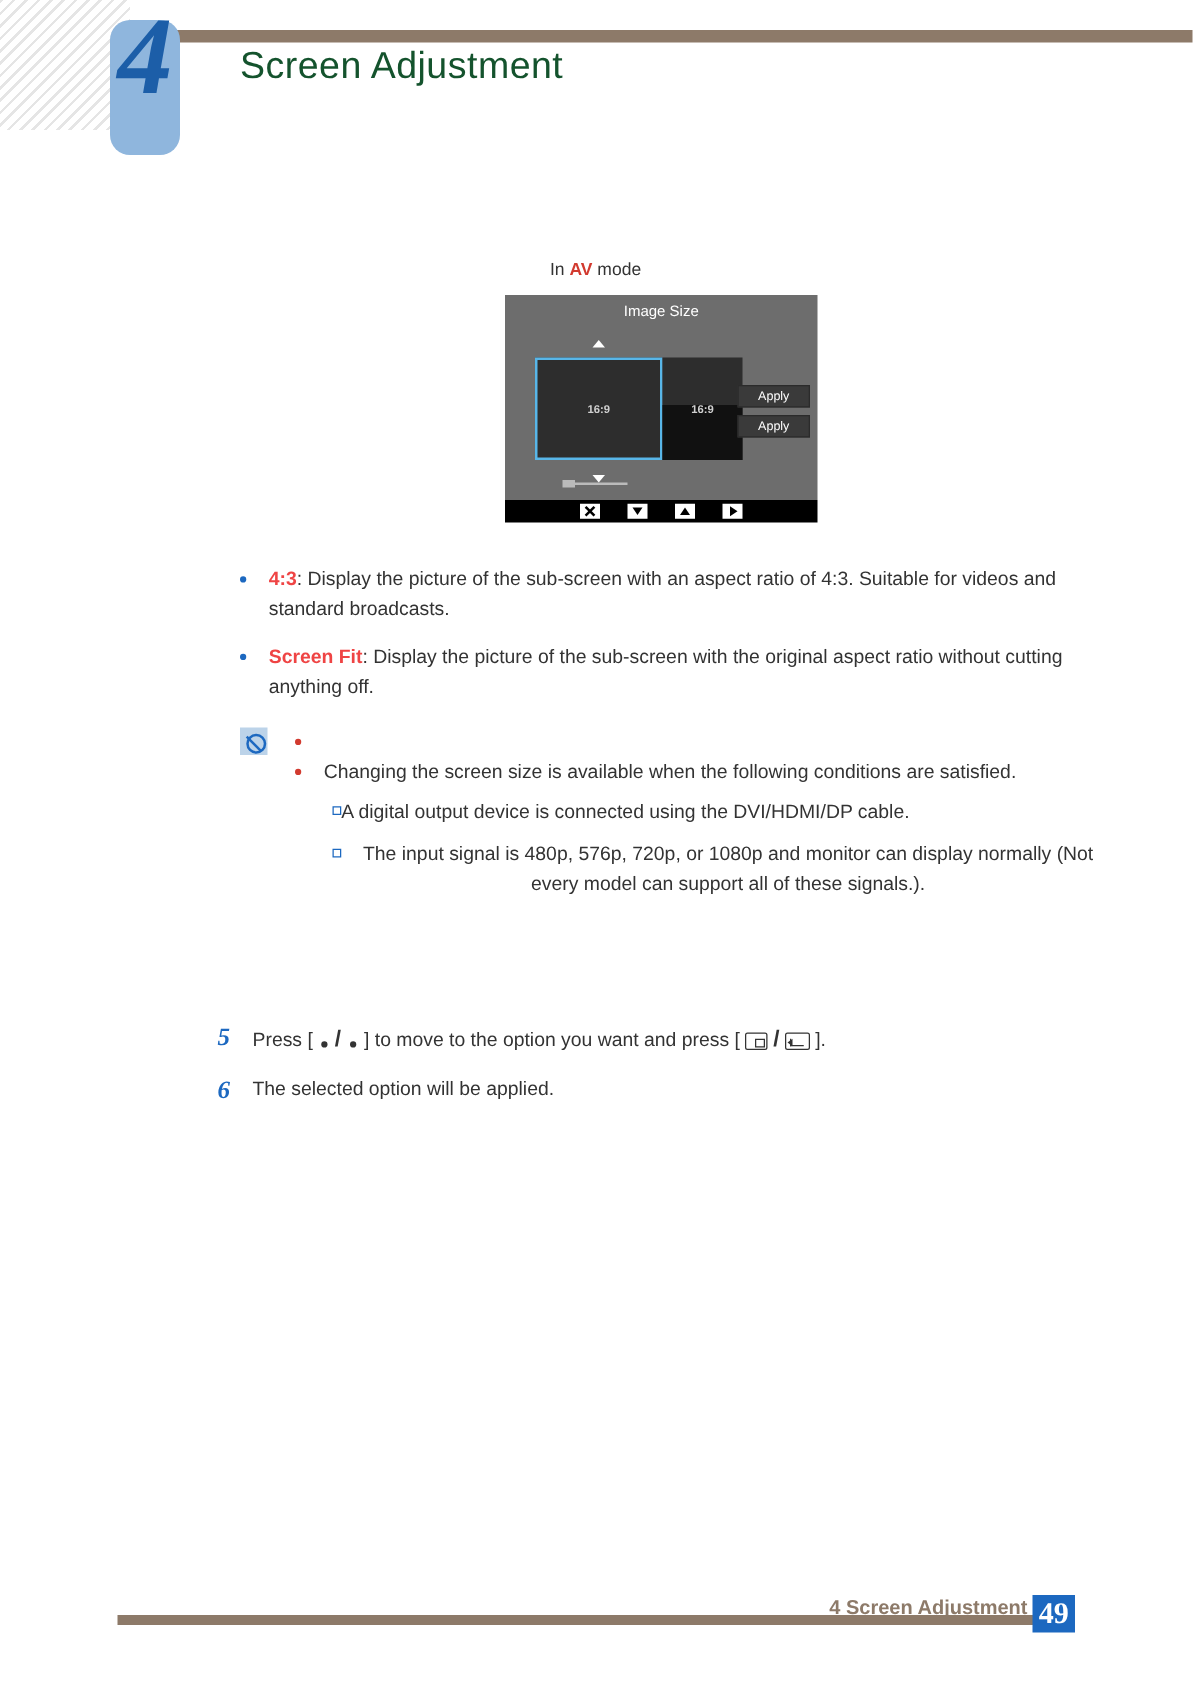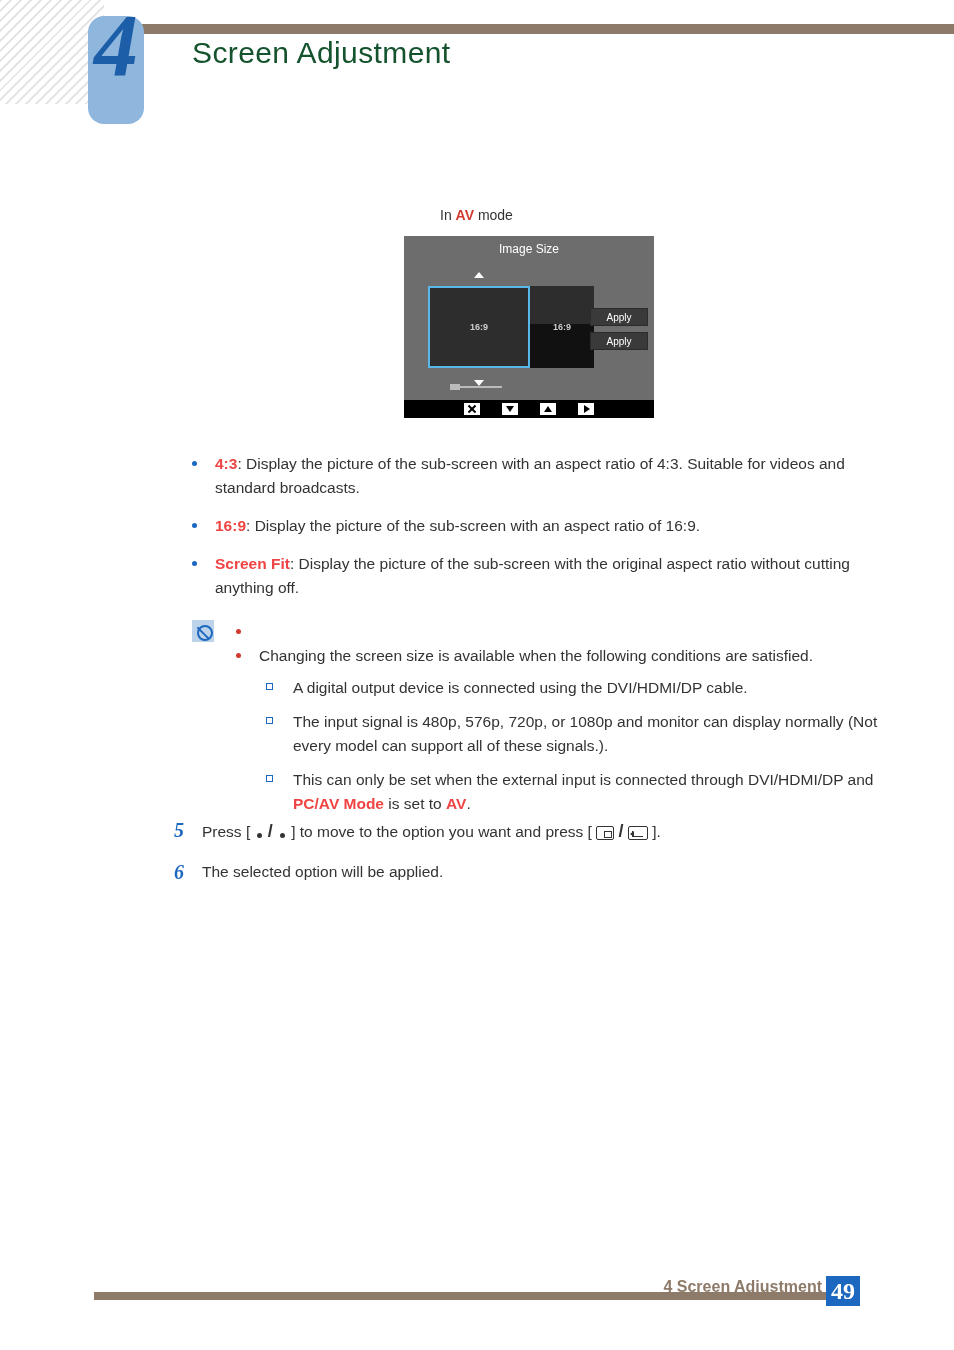--- a/index.html
+++ b/index.html
@@ -56,21 +56,21 @@
   .red-term { color:#ef4444; font-weight:700;margin-top:20px; }
 
   .note-block { display:flex; gap:22px; margin-top:20px; }
   .note-icon { width:22px;height:22px;background:#bcd3e9;position:relative;flex:0 0 22px; }
   .note-icon::after{content:"";position:absolute;left:5px;top:5px;width:12px;height:12px;border:2px solid #1c68c0;border-radius:50%;}
   .note-icon::before{content:"";position:absolute;left:3px;top:12px;width:16px;height:2px;background:#1c68c0;transform:rotate(45deg);}
 
   .inner-dot{ width:5px;height:5px;background:#d23a2f;border-radius:50%;margin-top:9px;flex:0 0 5px; }
   .sub-list { margin-left:30px; margin-top:8px; }
   .sq { display:inline-block;width:7px;height:7px;border:1.5px solid #1c68c0;margin-top:7px;flex:0 0 7px; }
-  .sub-item{display:flex;gap:20px;margin-bottom:10px;}
+  .sub-item{display:flex;margin-bottom:10px;text-align:center;}
 
   .steps { position:absolute; left:166px; top:818px; width:730px; font-size:15.5px; line-height:1.55; }
   .step-row{display:flex;gap:18px;margin-bottom:14px;}
   .step-num{font-family:"Times New Roman",serif;font-style:italic;font-weight:700;font-size:20px;color:#1c68c0;width:18px;text-align:right;line-height:1.2;}
   .inline-icon{display:inline-block;vertical-align:-3px;}
   .dot-btn{width:5px;height:5px;background:#333;border-radius:50%;display:inline-block;margin:0 2px 2px;}
   .slash{font-weight:700;font-size:18px;}
   .pip-icon{display:inline-block;width:18px;height:14px;border:1.5px solid #333;border-radius:2px;position:relative;}
   .pip-icon::after{content:"";position:absolute;right:1px;bottom:1px;width:6px;height:5px;border:1.5px solid #333;}
   .ret-icon{display:inline-block;width:20px;height:14px;border:1.5px solid #333;border-radius:2px;position:relative;}
@@ -126,24 +126,20 @@
   </div>
 </div>
 
 <div class="content">
   <div class="bul">
     <span class="dot"></span>
     <div><span class="red-term">4:3</span><span>: Display the picture of the sub-screen with an aspect ratio of 4:3. Suitable for videos and standard broadcasts.</span></div>
   </div>
   <div class="bul">
     <span class="dot"></span>
-    <div><span class="red-term">16:9</span><span>: Display the picture of the sub-screen with an aspect ratio of 16:9.</span></div>
-  </div>
-  <div class="bul">
-    <span class="dot"></span>
     <div><span class="red-term">Screen Fit</span><span>: Display the picture of the sub-screen with the original aspect ratio without cutting anything off.</span></div>
   </div>
 
   <div class="note-block">
     <div class="note-icon"></div>
     <div style="flex:1;">
       <div class="bul" style="margin-bottom:10px;">
         <span class="inner-dot"></span>
       </div>
       <div class="bul" style="margin-bottom:6px;">
@@ -152,26 +148,20 @@
       </div>
       <div class="sub-list">
         <div class="sub-item">
             <span class="sq"></span>
             <div>A digital output device is connected using the DVI/HDMI/DP cable.</div>
           </div>
         <div class="sub-item">
             <span class="sq"></span>
             <div>The input signal is 480p, 576p, 720p, or 1080p and monitor can display normally (Not every model can support all of these signals.).</div>
           </div>
-        <div class="sub-item">
-            <span class="sq"></span>
-          <div>
-            <span>This can only be set when the external input is connected through DVI/HDMI/DP and </span><span class="red-term">PC/AV Mode</span><span> is set to </span><span class="red-term">AV</span><span>.</span>
-          </div>
-        </div>
       </div>
     </div>
   </div>
 </div>
 
 <div class="steps">
   <div class="step-row">
     <div class="step-num">5</div>
     <div>
       <span>Press [ </span>

